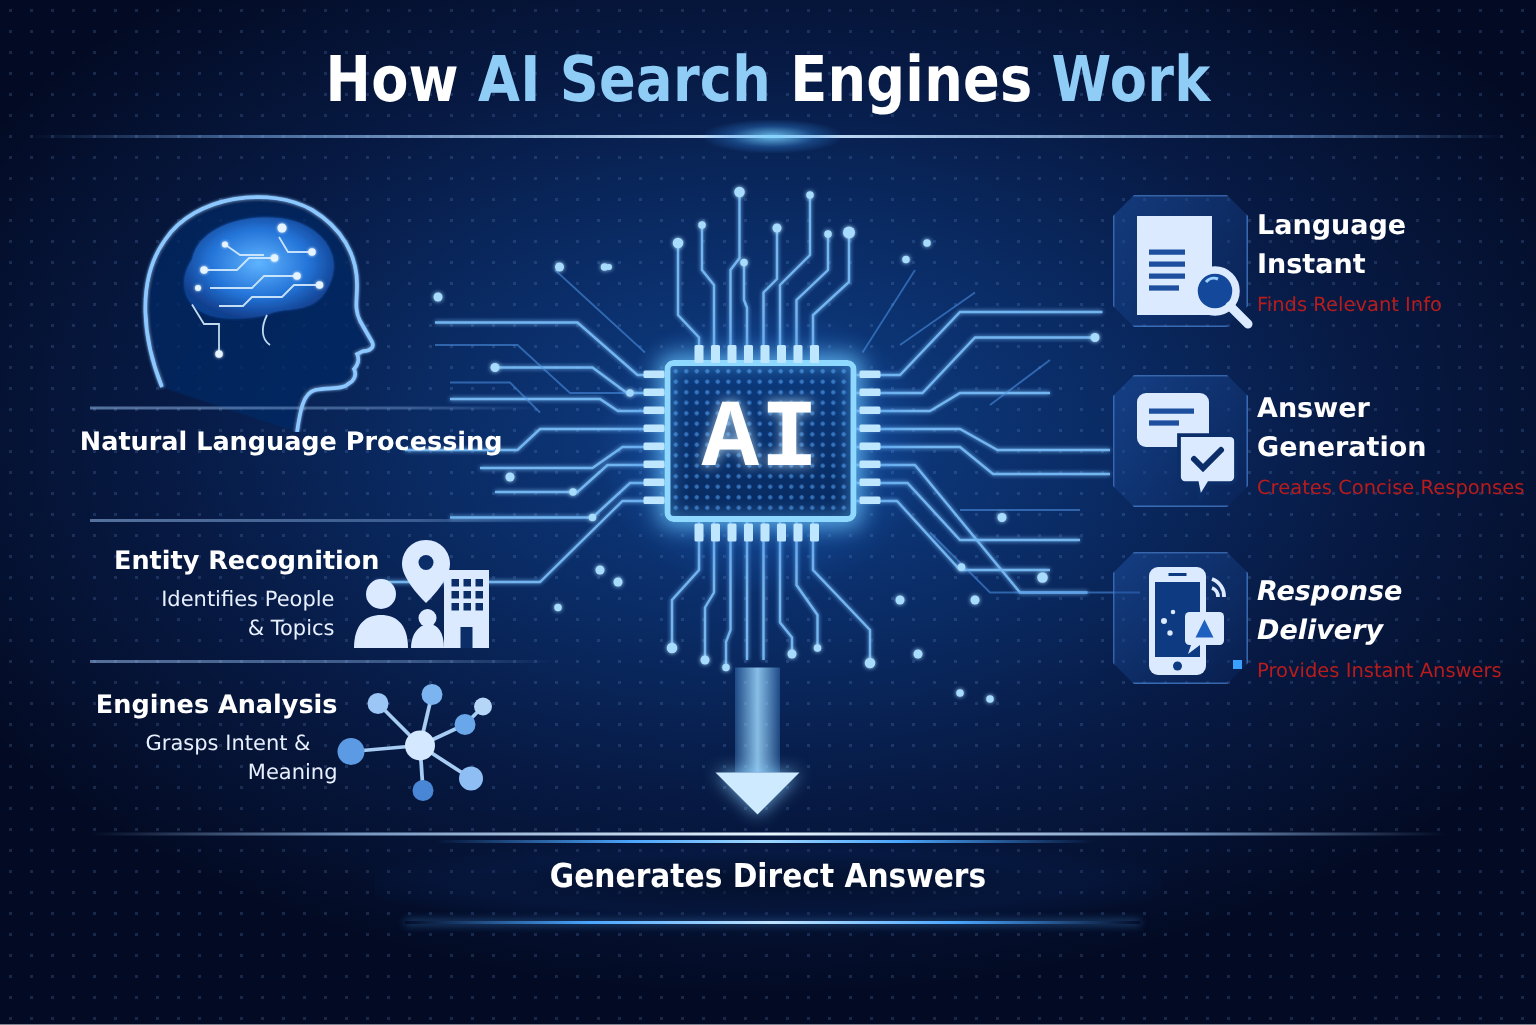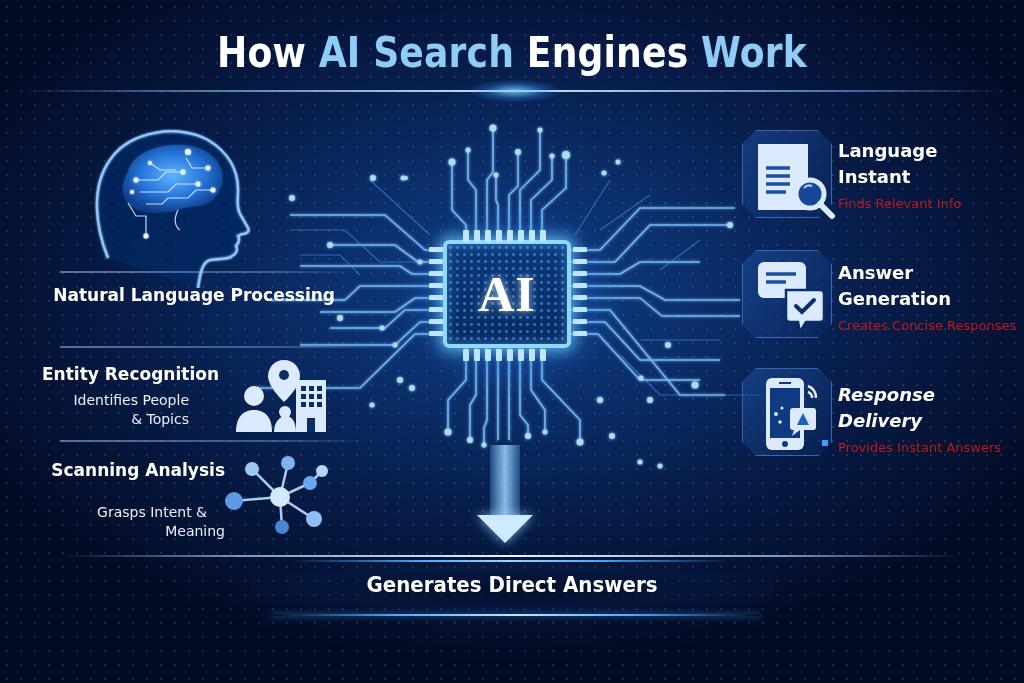--- a/index.html
+++ b/index.html
@@ -63,21 +63,21 @@
   .chip {
     position:absolute; left:443px; top:240px; width:128px; height:108px;
     border:4px solid #8fd8ff; border-radius:6px;
     box-shadow: 0 0 14px 4px rgba(110,200,255,0.75), inset 0 0 12px rgba(100,190,255,0.5);
     background:
       radial-gradient(rgba(90,170,255,0.55) 1.2px, transparent 1.6px) 0 0/7px 7px,
       linear-gradient(180deg, #0c3a7c, #082a60);
     display:flex; align-items:center; justify-content:center;
   }
   .chip-label {
-    font-family:Liberation Serif, serif; font-weight:700; font-size:50px; color:#fff;
+    font-family:Liberation Mono, monospace; font-weight:700; font-size:64px; color:#fff;
     text-shadow: 0 0 8px rgba(200,235,255,0.8); letter-spacing:1px;
   }
 
   
   .arrow-shaft {
     position:absolute; left:490px; top:445px; width:30px; height:70px;
     background: linear-gradient(90deg, rgba(80,160,240,0.35), #9ed9ff 50%, rgba(80,160,240,0.35));
     opacity:0.85;
   }
   .arrow-head {
@@ -259,21 +259,21 @@
 </svg>
 
 <div class="left-rule" style="top:271px;left:60px;width:300px;"></div>
 
 <div class="left-item" style="top:285px;left:40px;width:295px;">
   <div class="feat-title" style="font-size:17px;">Natural Language Processing</div>
 </div>
 
 <div class="left-rule" style="top:346px;left:60px;width:310px;"></div>
 
-<div class="left-item" style="top:364px;left:24px;width:195px;">
+<div class="left-item" style="top:364px;left:58px;width:195px;">
   <div class="feat-title" style="font-size:17px;">Entity Recognition</div>
   <div class="feat-sub" style="margin-top:8px;margin-right:30px;">Identifies People</div>
   <div class="feat-sub" style="margin-top:3px;margin-right:30px;">&amp; Topics</div>
 </div>
 
 <svg style="position:absolute;left:234px;top:360px;width:96px;height:72px" viewBox="0 0 96 72">
   <g fill="#dbeaff">
     <circle cx="20" cy="36" r="10"></circle>
     <path d="M2 72 C2 56 10 50 20 50 C30 50 38 56 38 72 Z"></path>
     <path d="M50 0 C40 0 34 8 34 16 C34 27 50 42 50 42 C50 42 66 27 66 16 C66 8 60 0 50 0 Z"></path>
@@ -292,22 +292,22 @@
     <rect x="67" y="42" width="5" height="5"></rect>
       <rect x="75" y="42" width="5" height="5"></rect>
       <rect x="83" y="42" width="5" height="5"></rect>
     <rect x="73" y="58" width="8" height="14"></rect>
   </g>
 </svg>
 
 <div class="left-rule" style="top:440px;left:60px;width:310px;"></div>
 
 <div class="left-item" style="top:460px;left:40px;width:185px;">
-  <div class="feat-title" style="font-size:17px;">Scanning Analysis</div>
-  <div class="feat-sub" style="margin-top:24px;margin-right:18px;">Grasps Intent &amp;</div>
+  <div class="feat-title" style="font-size:17px;">Engines Analysis</div>
+  <div class="feat-sub" style="margin-top:8px;margin-right:18px;">Grasps Intent &amp;</div>
   <div class="feat-sub" style="margin-top:3px;">Meaning</div>
 </div>
 
 <svg style="position:absolute;left:222px;top:455px;width:112px;height:80px" viewBox="0 0 112 80">
   <g stroke="#a8cdf5" stroke-width="2.5">
     <line x1="58" y1="42" x2="30" y2="14"></line>
       <line x1="58" y1="42" x2="66" y2="8"></line>
     <line x1="58" y1="42" x2="88" y2="28"></line>
       <line x1="88" y1="28" x2="100" y2="16"></line>
     <line x1="58" y1="42" x2="12" y2="46"></line>

